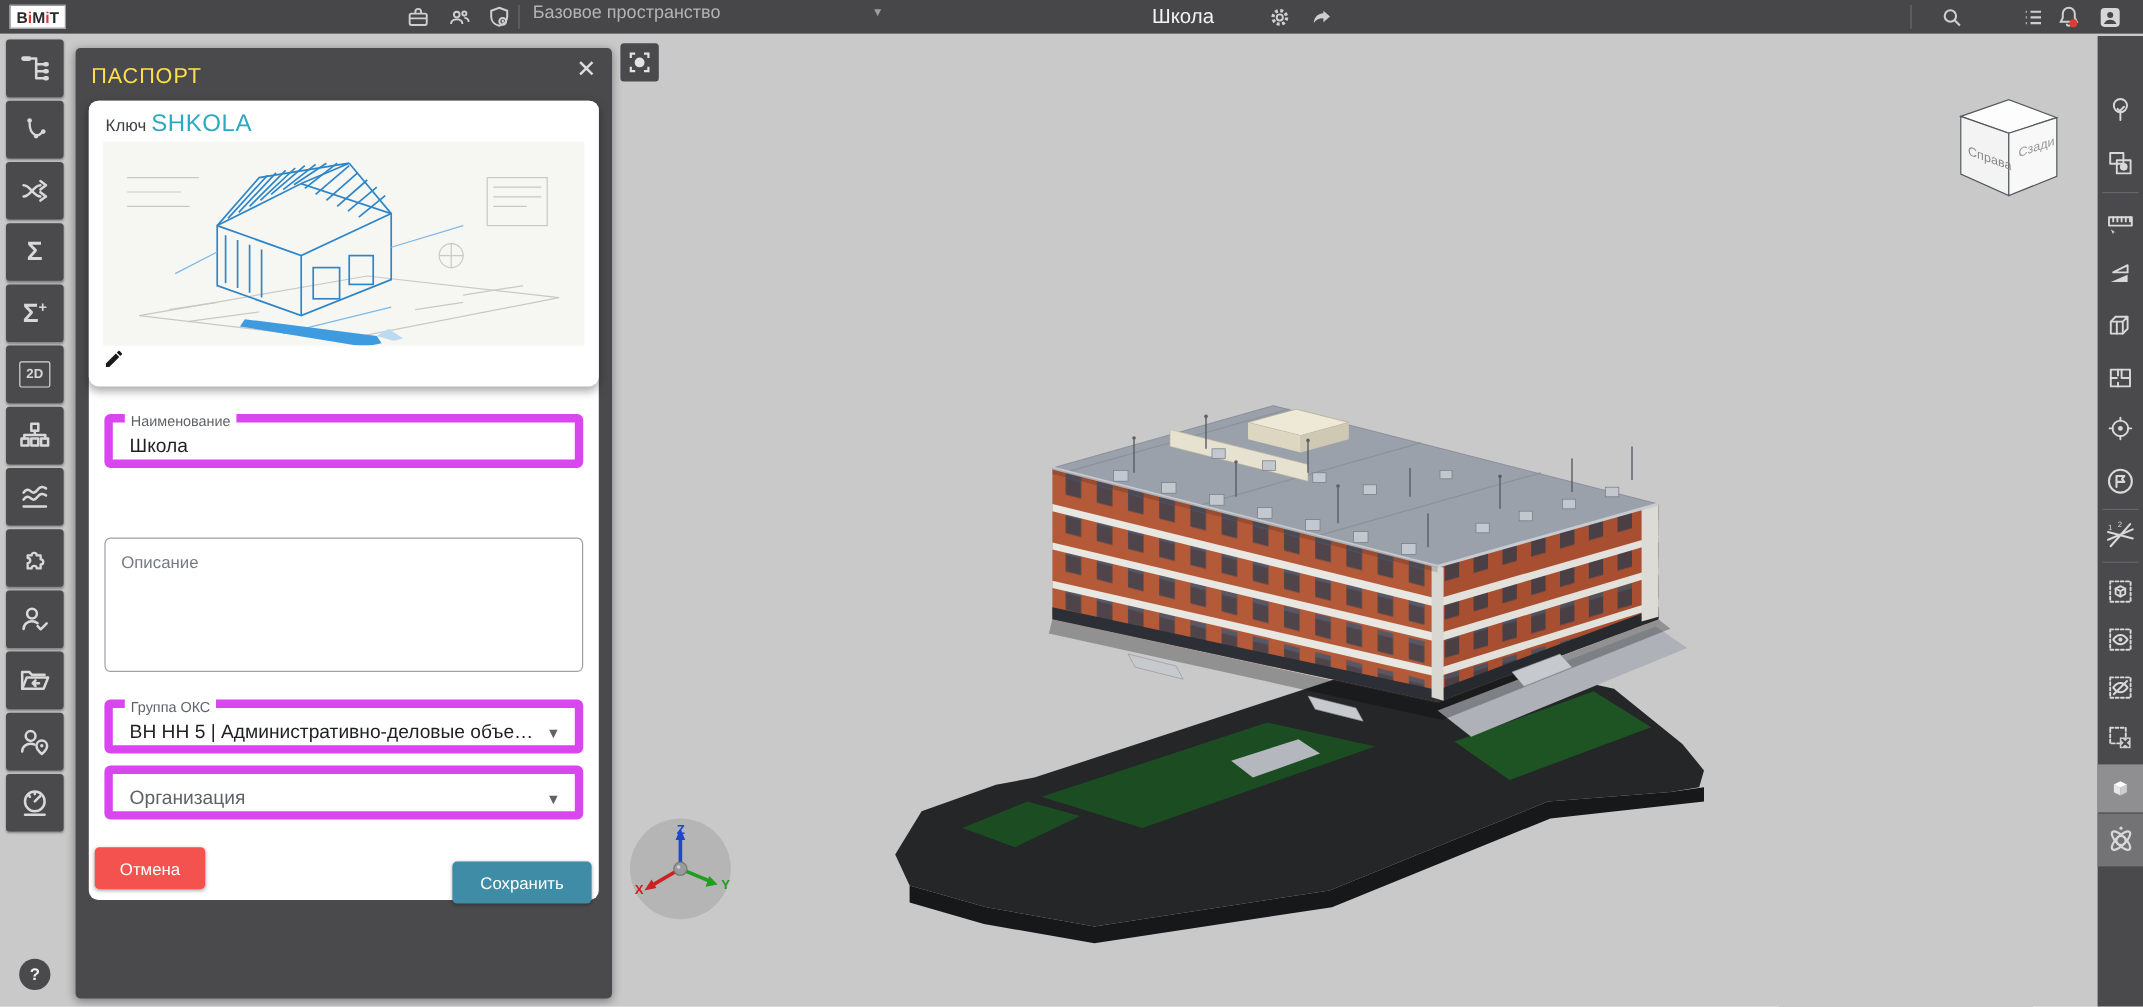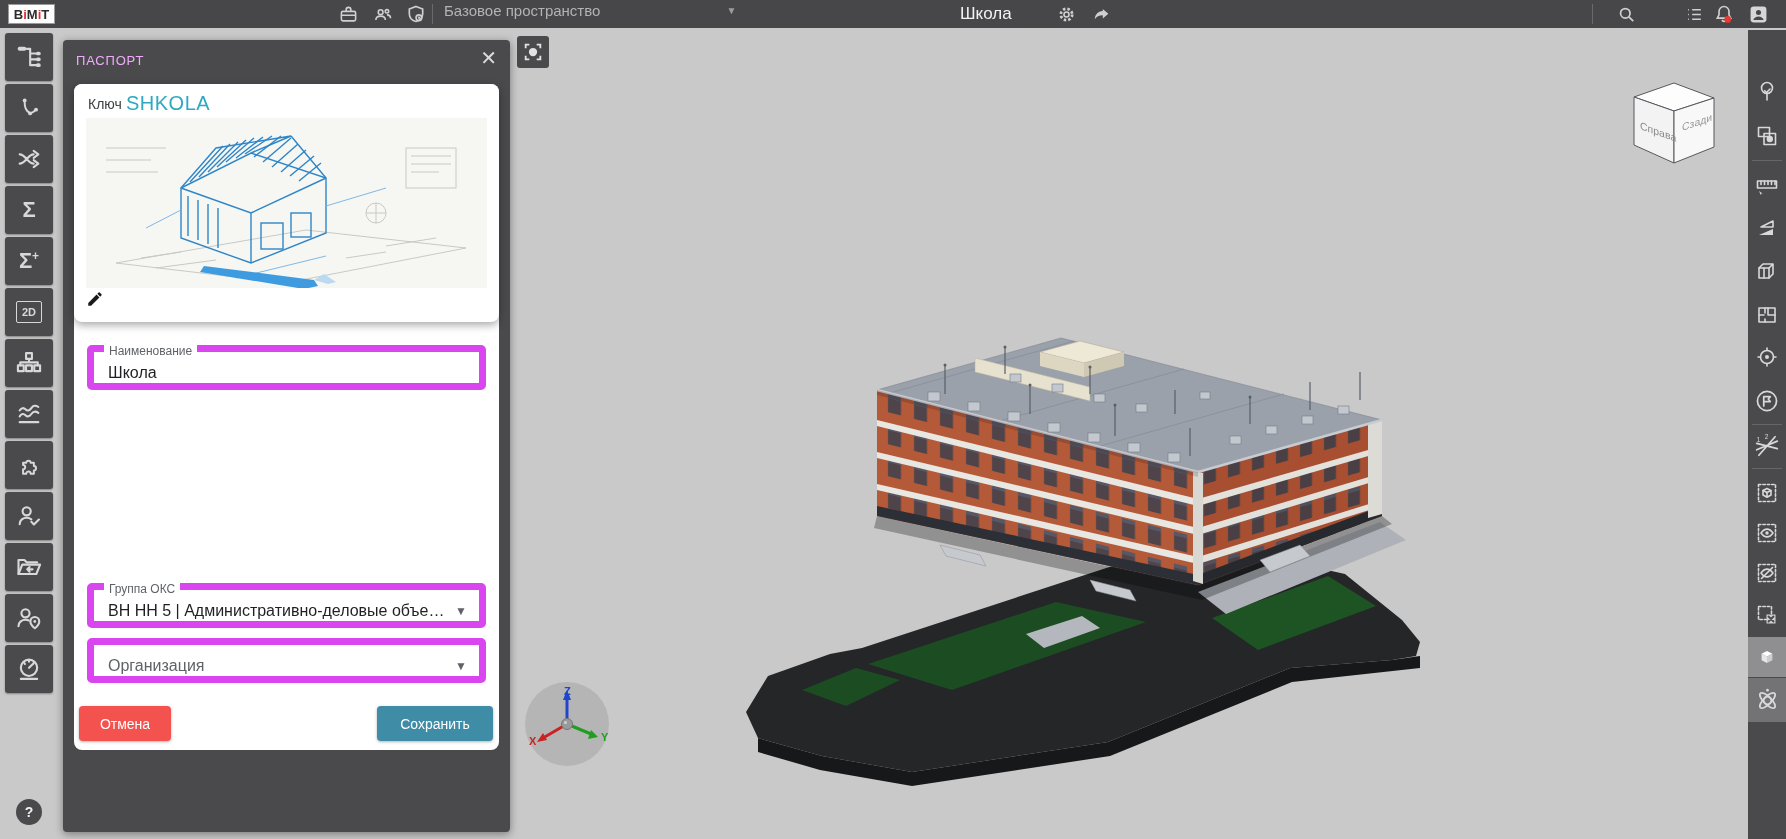--- a/index.html
+++ b/index.html
@@ -30,21 +30,21 @@
   .rtb { position:absolute; left:1748px; top:30px; width:38px; height:809px; background:#4a4a4d; z-index:40; }
   .rtb-btn { position:absolute; left:0; width:38px; height:38px; display:flex; align-items:center; justify-content:center; cursor:pointer; }
   .rtb-btn svg { stroke:#d8d8d8; fill:none; stroke-width:1.6; stroke-linecap:round; stroke-linejoin:round; }
   .rtb-sep { position:absolute; left:4px; width:30px; height:1px; background:#66666a; }
   .rtb-active1 { background:#8f8f92; }
   .rtb-active2 { background:#737376; }
 
   
   .panel { position:absolute; left:63px; top:40px; width:447px; height:792px; background:#4a4a4d; z-index:45;
            border-radius:4px; box-shadow:0 2px 8px rgba(0,0,0,.4); }
-  .panel-title { position:absolute; left:13px; top:13px; font-size:13px; color:#f0abfc; letter-spacing:.8px; }
+  .panel-title { position:absolute; left:13px; top:13px; font-size:18px; color:#fde047; letter-spacing:.8px; }
   .panel-close { position:absolute; right:13px; top:8px; font-size:20px; color:#dcdcdc; cursor:pointer; line-height:20px; }
   .card { position:absolute; left:11px; top:44px; width:425px; height:666px; background:#ffffff; border-radius:8px; }
   .key-card { position:absolute; left:0; top:0; width:425px; height:238px; background:#ffffff; border-radius:8px;
               box-shadow:0 3px 8px rgba(0,0,0,.35); }
   .key-label { position:absolute; left:14px; top:12px; font-size:14px; color:#3c4043; }
   .key-value { position:absolute; left:52px; top:8px; font-size:20px; color:#2fa9c1; letter-spacing:.5px; }
   .key-img { position:absolute; left:12px; top:34px; width:401px; height:170px; background:#f7f7f4; overflow:hidden; }
   .edit-pencil { position:absolute; left:12px; top:206px; width:18px; height:18px; cursor:pointer; }
 
   .mfield { position:absolute; left:13px; width:399px; height:45px; border:7px solid #d946ef; border-radius:5px; background:#fff; cursor:text; }
@@ -58,21 +58,21 @@
   .tag-row { position:absolute; left:0; top:330px; width:425px; height:28px; }
   .tag-row .nolabel { position:absolute; left:13px; top:6px; font-size:14px; color:#333; }
   .checkbox { position:absolute; left:79px; top:2px; width:24px; height:24px; background:#9e9e9e; border-radius:4px; cursor:pointer;
               display:flex; align-items:center; justify-content:center; color:#fff; font-size:14px; font-weight:bold; }
   .tag-row .metka { position:absolute; left:248px; top:6px; font-size:14px; color:#333; }
   .dot { position:absolute; top:1px; width:26px; height:26px; border-radius:50%; cursor:pointer; }
 
   .btn { position:absolute; top:622px; height:35px; border-radius:4px; color:#fff; font-size:14px; display:flex;
          align-items:center; justify-content:center; cursor:pointer; box-shadow:0 1px 3px rgba(0,0,0,.3); }
   .btn-cancel { left:5px; width:92px; background:#f4524e; }
-  .btn-save { right:6px; width:116px; background:#3e8ca6; }
+  .btn-save { right:6px; width:116px; background:#3e8ca6;margin-top:12px; }
 
   
   .focus-btn { position:absolute; left:517px; top:36px; width:32px; height:32px; background:#4a4a4d; border-radius:3px; z-index:30;
                display:flex; align-items:center; justify-content:center; cursor:pointer; }
   .gizmo { position:absolute; left:525px; top:682px; width:84px; height:84px; border-radius:50%; background:#b5b5b5; z-index:20; cursor:grab; }
   .viewcube { position:absolute; left:1626px; top:75px; width:100px; height:95px; z-index:20; cursor:grab; }
   .help-btn { position:absolute; left:16px; top:799px; width:26px; height:26px; border-radius:50%; background:#4a4a4d; z-index:40;
               color:#f0f0f0; font-size:14px; font-weight:bold; display:flex; align-items:center; justify-content:center; cursor:pointer; }
   .scene { position:absolute; left:0; top:28px; width:1786px; height:811px; z-index:1; }
 </style>
@@ -494,20 +494,23 @@
             </svg>
         </div>
       </div>
 
       <div class="mfield" style="top:261px">
         <span class="flabel">Наименование</span>
         <span class="fvalue">Школа</span>
       </div>
 
 
+      <div class="marea">
+        <span class="fplaceholder">Описание</span>
+      </div>
 
       <div class="mfield" style="top:499px">
         <span class="flabel">Группа ОКС</span>
         <span class="fvalue" style="max-width:360px; overflow:hidden">ВН НН 5 | Административно-деловые объе…</span>
         <span class="fcaret">▼</span>
       </div>
 
       <div class="mfield" style="top:554px">
         <span class="fplaceholder">Организация</span>
         <span class="fcaret">▼</span>

